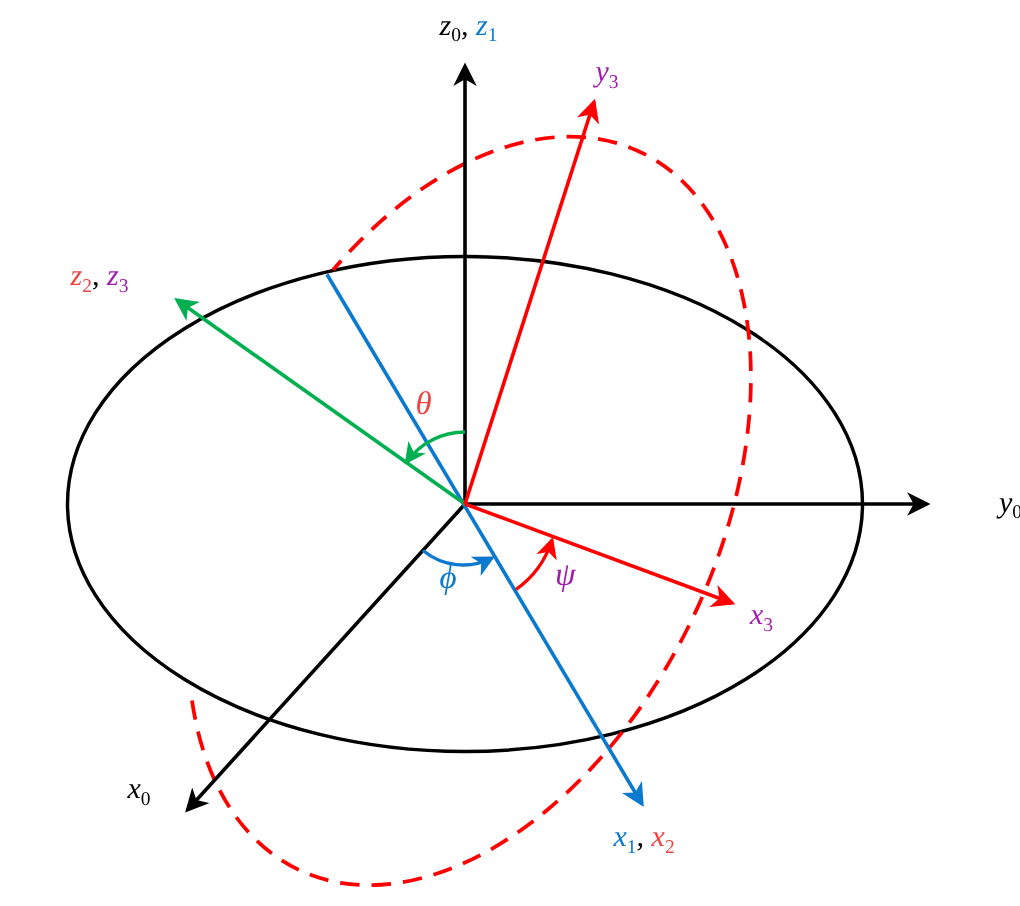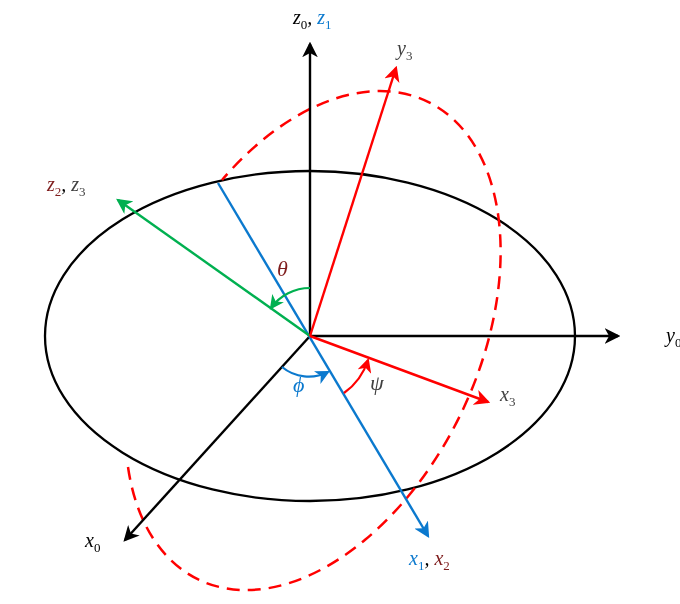--- a/index.html
+++ b/index.html
@@ -9,22 +9,22 @@
   }
   .stage svg{position:absolute;left:0;top:0;}
   .lbl{
     position:absolute;font-style:italic;font-size:20px;line-height:1;
     white-space:nowrap;color:#000;
   }
   .lbl sub{font-style:normal;font-size:13px;line-height:1;vertical-align:-0.35em;}
   .angle{font-size:22px;}
   .c-black{color:#000000;text-align:center;}
   .c-blue{color:#0b79ce;}
-  .c-green{color:#7f1d1d;}
-  .c-red{color:#404040;}
+  .c-green{color:#ef4444;}
+  .c-red{color:#a21caf;}
 </style>
 </head>
 <body>
 
 <div class="stage">
 
   <svg width="680" height="604" viewBox="0 0 680 604">
     <defs>
       <marker id="ah-black" viewBox="0 0 10 10" refX="8.5" refY="5" markerWidth="6.5" markerHeight="6.5" orient="auto">
         <path d="M0,0 L10,5 L0,10 L2.8,5 Z" fill="#000000"></path>
@@ -66,25 +66,25 @@
   </div>
 
   <div class="lbl" style="left:47px;top:174px">
     <span class="c-green"><span>z</span><sub>2</sub></span><span class="c-black">, </span><span class="c-red"><span>z</span><sub>3</sub></span>
   </div>
 
   <div class="lbl" style="left:666px;top:325px">
     <span class="c-black"><span>y</span><sub>0</sub></span>
   </div>
 
-  <div class="lbl" style="left:500px;top:384px">
+  <div class="lbl" style="left:500px;top:400px">
     <span class="c-red"><span>x</span><sub>3</sub></span>
   </div>
 
-  <div class="lbl" style="left:85px;top:530px">
+  <div class="lbl" style="left:85px;top:516px">
     <span class="c-black"><span>x</span><sub>0</sub></span>
   </div>
 
   <div class="lbl" style="left:409px;top:548px">
     <span class="c-blue"><span>x</span><sub>1</sub></span><span class="c-black">, </span><span class="c-green"><span>x</span><sub>2</sub></span>
   </div>
 
   <div class="lbl angle c-green" style="left:277px;top:258px">θ</div>
   <div class="lbl angle c-blue" style="left:293px;top:374px">ϕ</div>
   <div class="lbl angle c-red" style="left:370px;top:372px">ψ</div>

